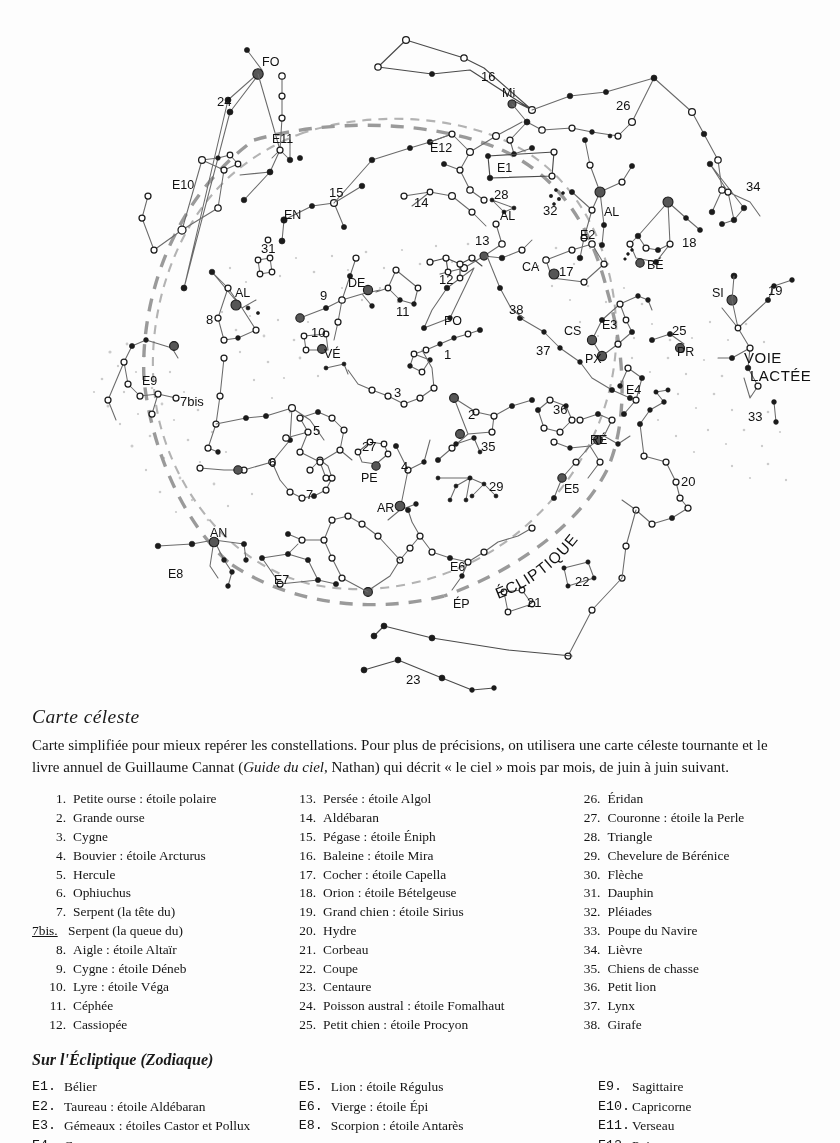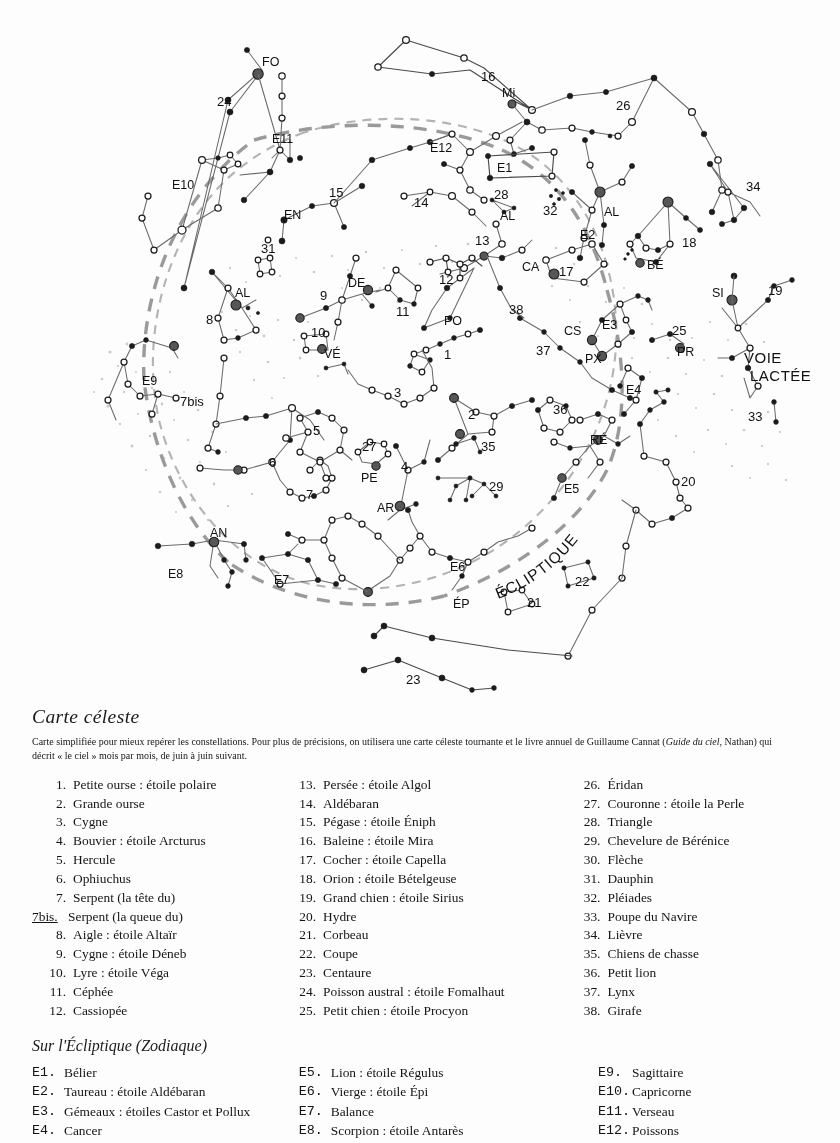--- a/index.html
+++ b/index.html
@@ -50,21 +50,21 @@
     font-family: "Liberation Serif", serif;
     font-style: italic;
     font-size: 19.5px;
     letter-spacing: .4px;
     margin: 0;
     padding-top: 6px;
     color: #1a1a1a;
     font-weight: 400;
   }
   .intro {
-    font-size: 10px;
+    font-size: 15px;
     line-height: 1.44;
     margin: 7px 0 12px 0;
     color: #161616;
     max-width: 760px;
   }
   .intro i { font-style: italic; }
 
   .cols {
     display: flex;
     margin-top: 12px;
@@ -98,21 +98,21 @@
     text-align: left;
     padding-right: 2px;
     text-decoration: underline;
   }
 
   .title-zodiac {
     font-family: "Liberation Serif", serif;
     font-style: italic;
     font-size: 16px;
     margin: 16px 0 0 0;
-    font-weight: 400;
+    font-weight: 700;
     color: #1a1a1a;
   }
   .zcols {
     display: flex;
     margin-top: 8px;
   }
   .zcol-a { width: 275px; }
   .zcol-b { width: 290px; }
   .zcol-c { width: 200px; padding-left: 18px; }
   ul.zlist { list-style: none; margin: 0; padding: 0; }
@@ -1134,24 +1134,20 @@
         <ul class="zlist">
           <li>
               <span class="znum">E5.</span>
               <span>Lion : étoile Régulus</span>
             </li>
           <li>
               <span class="znum">E6.</span>
               <span>Vierge : étoile Épi</span>
             </li>
           <li>
-              <span class="znum">E7.</span>
-              <span>Balance</span>
-            </li>
-          <li>
               <span class="znum">E8.</span>
               <span>Scorpion : étoile Antarès</span>
             </li>
         </ul>
       </div>
       <div class="zcol-c">
         <ul class="zlist">
           <li>
               <span class="znum">E9.</span>
               <span>Sagittaire</span>

